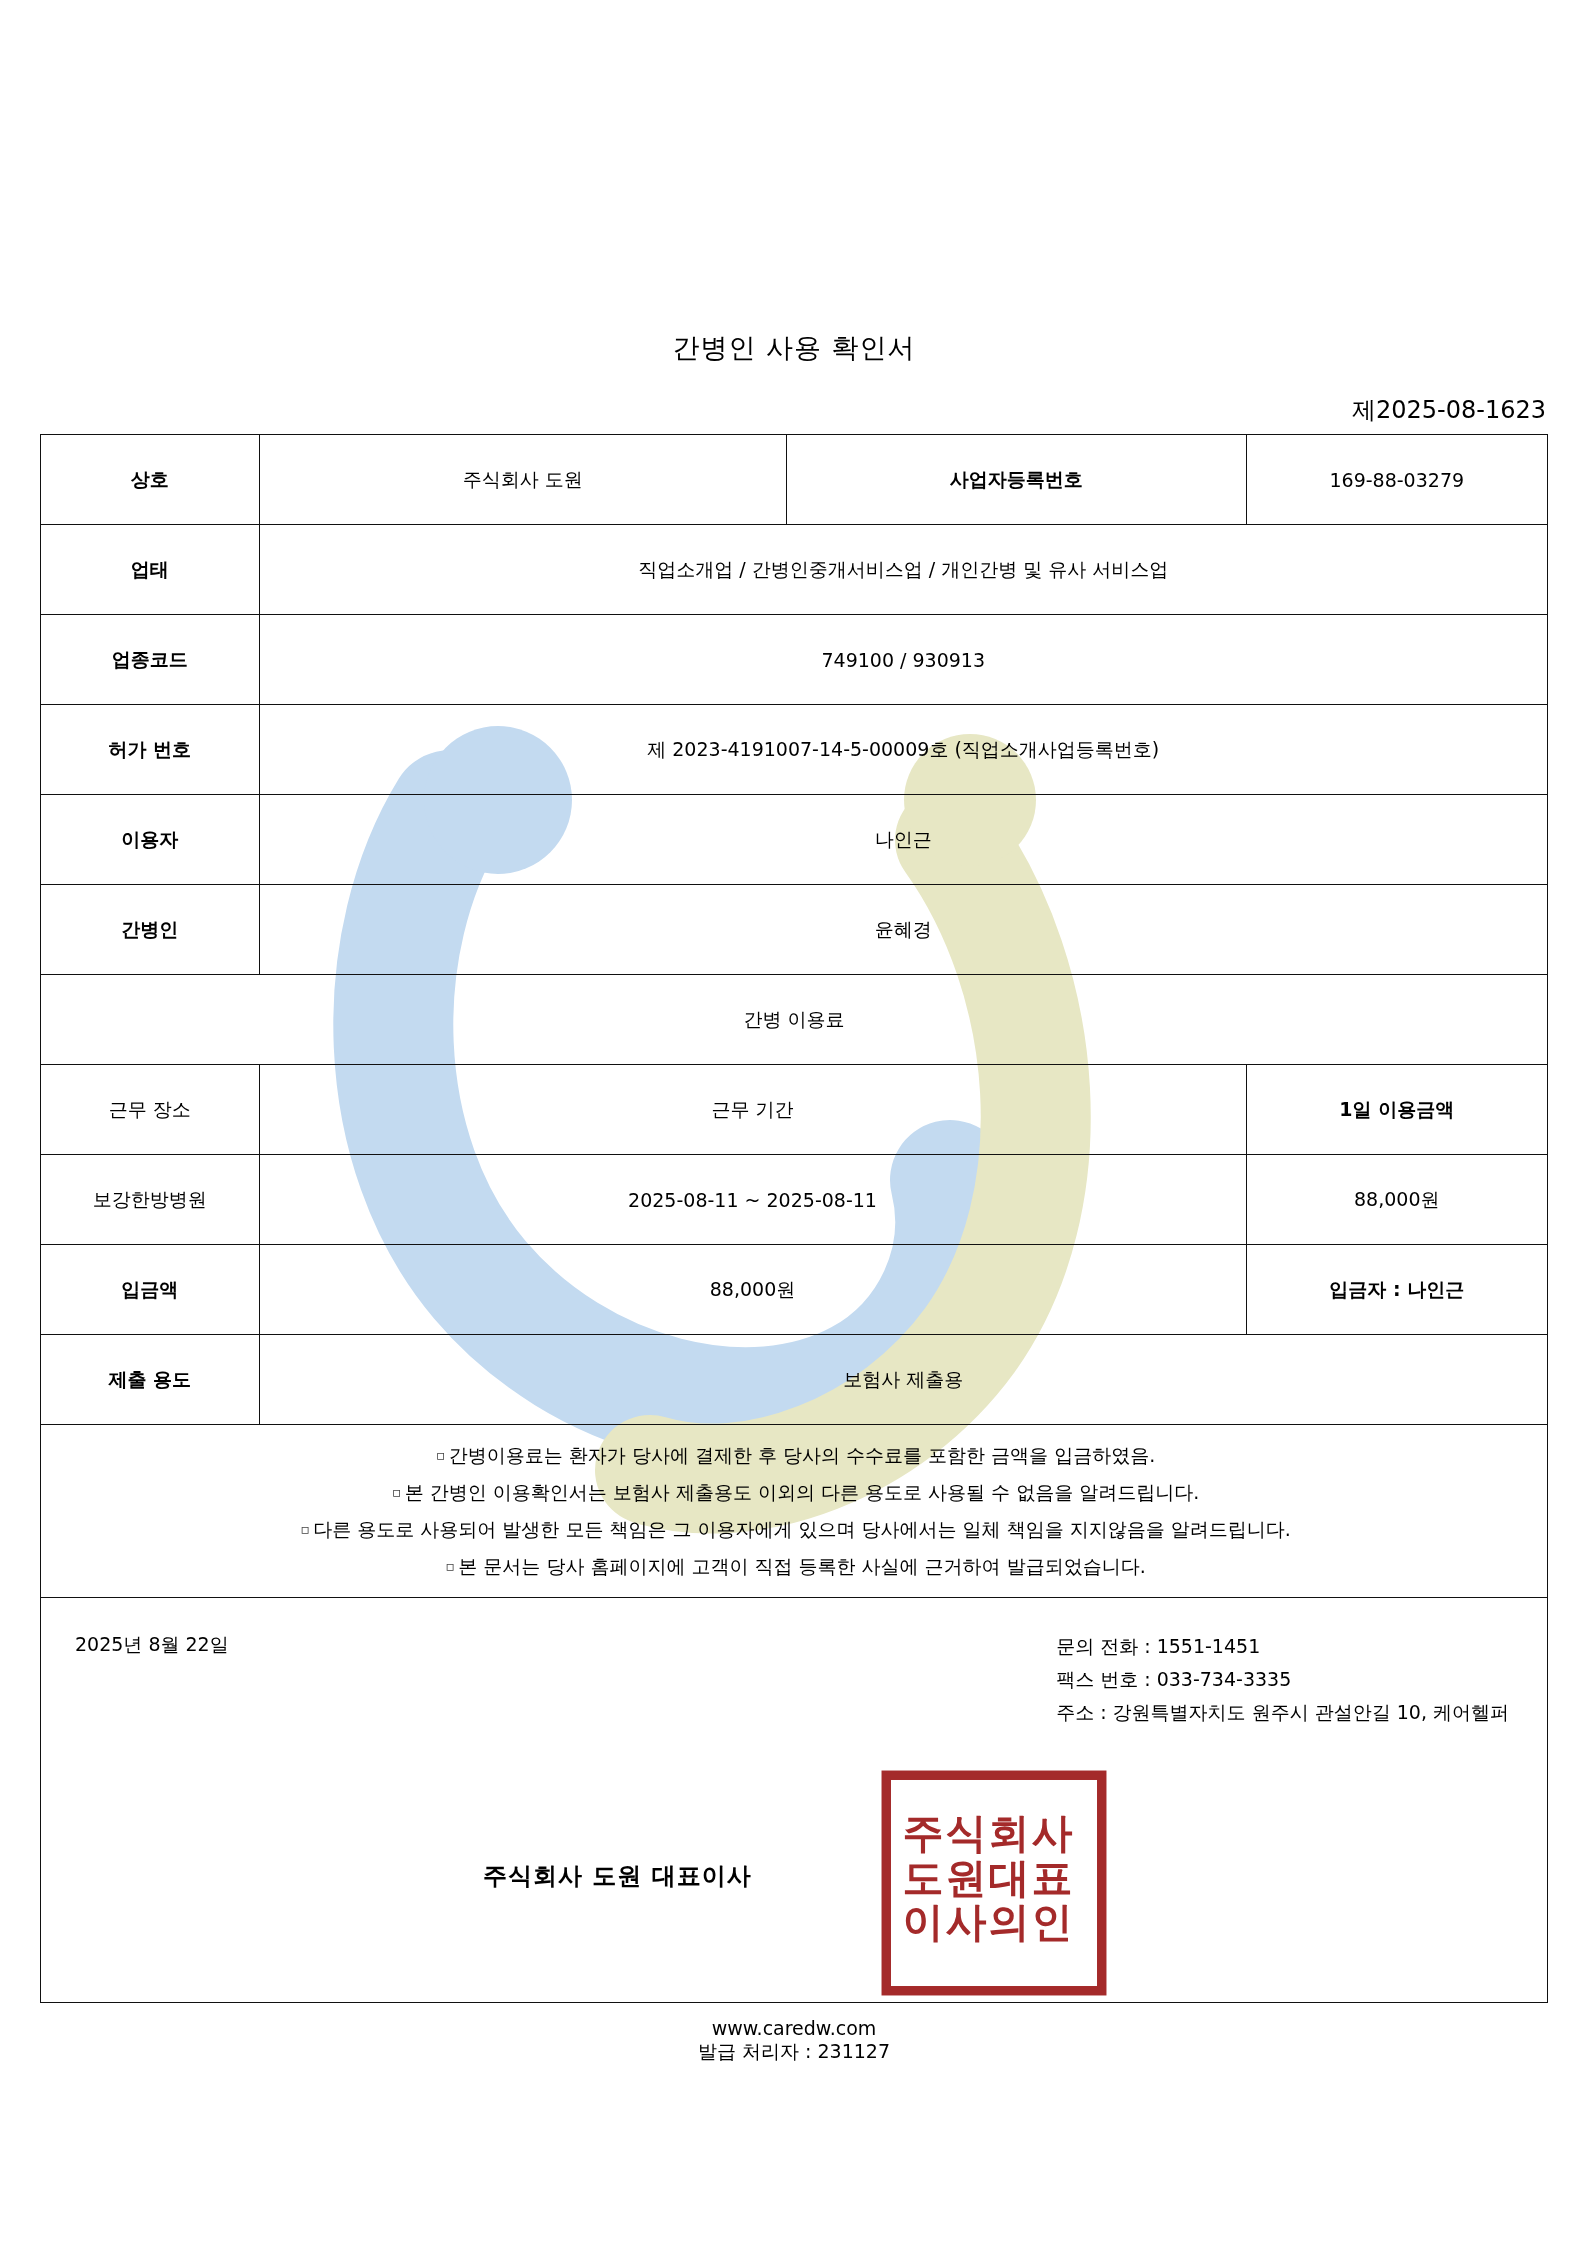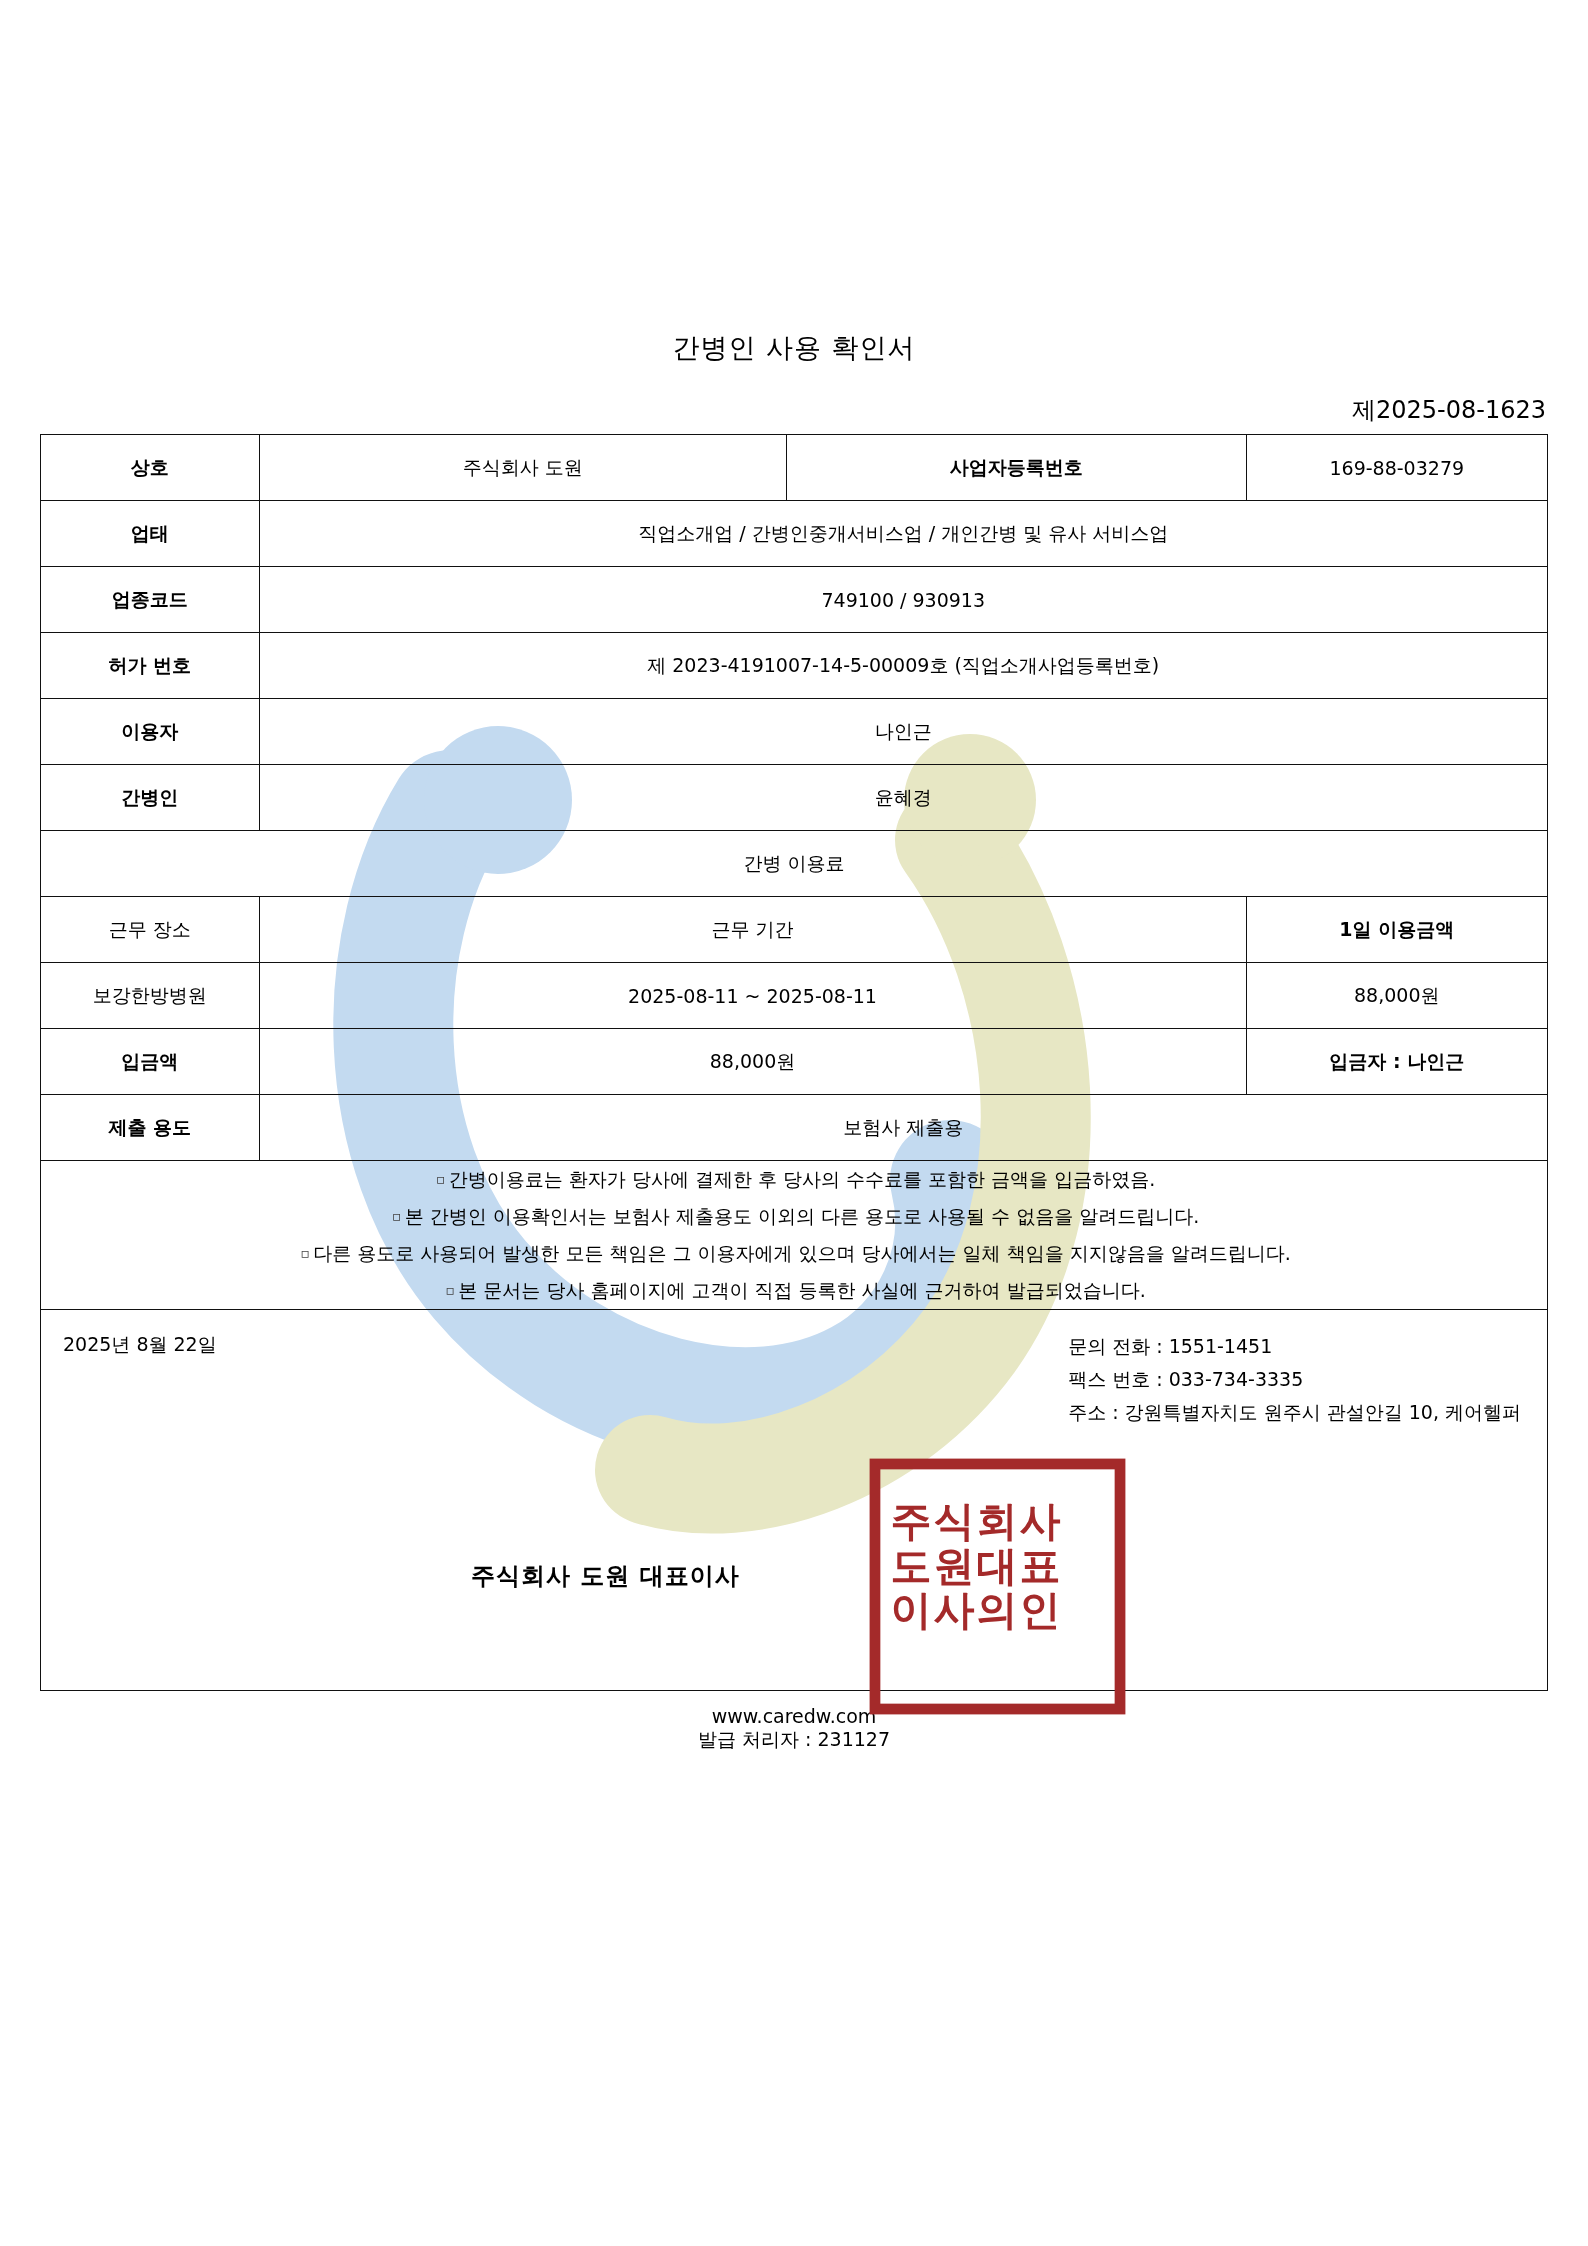--- a/index.html
+++ b/index.html
@@ -61,21 +61,21 @@
   table.main {
     width: 100%;
     border-collapse: collapse;
     table-layout: fixed;
   }
   table.main td {
     border: 1px solid #111111;
     font-size: 19px;
     text-align: center;
     vertical-align: middle;
-    padding: 0;
+    padding: 12px;
     height: 65px;
     background: transparent;
   }
   td.label {
     font-weight: bold;
   }
   td.section {
     font-weight: normal;
     font-size: 23px;
     height: 62px;
@@ -131,22 +131,22 @@
     position: absolute;
     left: 430px;
     top: 250px;
     font-size: 24px;
     font-weight: bold;
     letter-spacing: 1px;
   }
   .stamp {
     position: absolute;
     left: 828px;
-    top: 148px;
-    width: 257px;
+    top: 160px;
+    width: 226px;
     height: 215px;
   }
   .stamp .stamp-txt {
     position: absolute;
     left: 0; top: 0;
     width: 215px;
     height: 215px;
     display: flex;
     flex-direction: column;
     justify-content: center;

